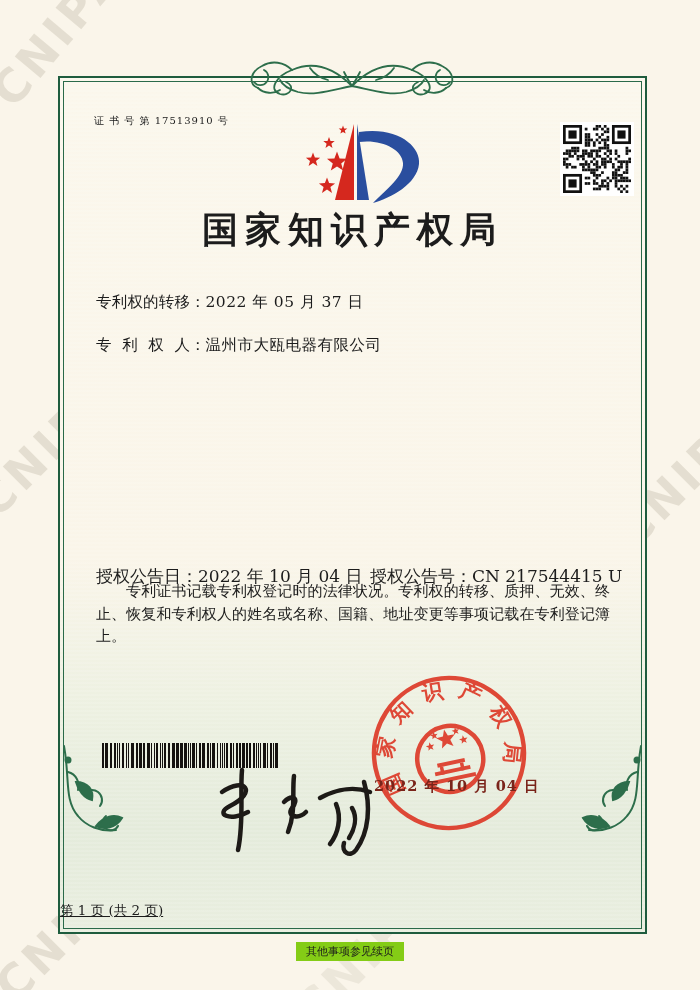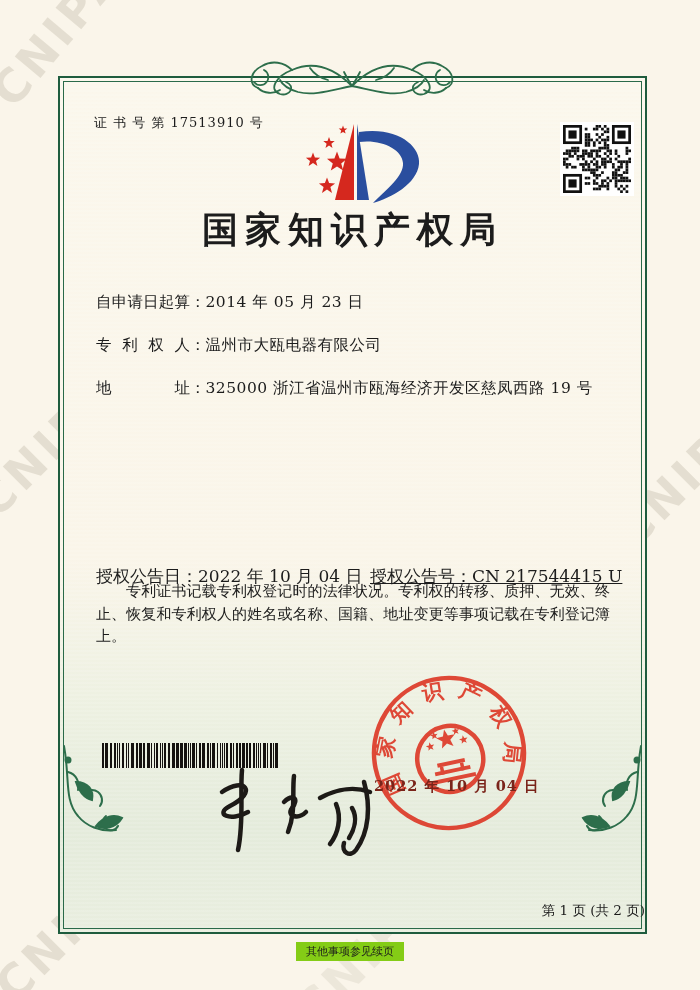--- a/index.html
+++ b/index.html
@@ -12,41 +12,41 @@
   
   .frame{position:absolute;left:58px;top:76px;width:585px;height:854px;z-index:2;
          border:2px solid #1e5c3e;
          background:linear-gradient(180deg,#fbf7ec 0%,#faf5e9 56%,#eef1e2 72%,#e4ebdb 88%,#e9eedf 100%);}
   .frame::after{content:"";position:absolute;inset:3px;border:1px solid #2a6a49;pointer-events:none;}
   .texture{position:absolute;inset:0;z-index:0;opacity:.5;
      background:repeating-linear-gradient(180deg,rgba(255,255,255,.22) 0 2px,rgba(0,0,0,0) 2px 4px);}
   .content{position:absolute;inset:0;z-index:3;}
   .ornament{position:absolute;z-index:4;pointer-events:none;}
   
-  .cert-no{position:absolute;left:34px;top:36px;font-size:13px;letter-spacing:1px;}
+  .cert-no{position:absolute;left:34px;top:36px;font-size:10px;letter-spacing:1px;}
   .logo{position:absolute;left:225px;top:32px;}
   .qr{position:absolute;left:500px;top:44px;width:68px;height:68px;background:#fff;padding:3px;}
   .title{position:absolute;left:0;top:128px;width:100%;text-align:center;
          font-size:36px;font-weight:bold;letter-spacing:7px;}
   .fields{position:absolute;left:36px;top:214px;width:520px;font-size:15.5px;}
   .frow{height:43px;}
   .flabel{display:inline-block;width:94px;text-align:justify;text-align-last:justify;vertical-align:top;}
   .fcolon{display:inline-block;vertical-align:top;}
   .fvalue{display:inline-block;vertical-align:top;letter-spacing:.5px;}
   .grant{position:absolute;left:36px;top:471px;width:540px;font-size:17px;margin-top:16px;}
-  .grant .g2{position:absolute;left:274px;top:0;text-decoration:underline;}
+  .grant .g2{position:absolute;left:274px;top:0;}
   .paras{position:absolute;left:36px;top:502px;width:514px;font-size:15px;line-height:22.5px;
          text-align:justify;}
   .paras p{margin:0;text-indent:2em;}
   .barcode{position:absolute;left:42px;top:665px;width:180px;height:25px;display:flex;align-items:stretch;}
   .barcode span{background:#15120f;height:100%;}
   .signer{position:absolute;left:36px;top:708px;font-size:16.5px;line-height:32px;
           font-family:"DejaVu Sans","Liberation Sans",sans-serif;}
   .signature{position:absolute;left:138px;top:684px;}
-  .page-info{position:absolute;left:0;top:824px;width:100%;text-align:right;font-size:13.5px;}
+  .page-info{position:absolute;left:0;top:824px;width:100%;text-align:left;font-size:13.5px;text-decoration:underline;}
   .seal{position:absolute;left:368px;top:672px;width:162px;height:162px;z-index:5;
         transform:rotate(-12deg);opacity:.92;}
   .seal-date{position:absolute;left:374px;top:777px;z-index:6;font-size:14.5px;
              color:#7a241a;letter-spacing:1px;font-weight:bold;}
   .footer-note{position:absolute;left:0;top:940px;width:100%;text-align:center;z-index:3;}
   .footer-note span{display:inline-block;background:#84cc16;padding:2px 10px;font-size:11px;}
 </style>
 </head>
 <body>
 
@@ -323,27 +323,24 @@
           <rect x="49.6" y="57.04" width="2.48" height="2.48" fill="#111"></rect>
           <rect x="54.56" y="57.04" width="2.48" height="2.48" fill="#111"></rect>
           <rect x="52.08" y="59.519999999999996" width="2.48" height="2.48" fill="#111"></rect>
           <rect x="57.04" y="59.519999999999996" width="2.48" height="2.48" fill="#111"></rect>
         </svg>
 
       <div class="title">国家知识产权局</div>
 
       <div class="fields">
         <div class="frow">
-          <span class="flabel">自申请日起算</span><span class="fcolon">：</span><span class="fvalue">2014 年 05 月 23 日</span>
+          <span class="flabel">专利权的转移</span><span class="fcolon">：</span><span class="fvalue">2022 年 05 月 37 日</span>
         </div>
         <div class="frow">
           <span class="flabel">专利权人</span><span class="fcolon">：</span><span class="fvalue">温州市大瓯电器有限公司</span>
-        </div>
-        <div class="frow">
-          <span class="flabel">地址</span><span class="fcolon">：</span><span class="fvalue">325000 浙江省温州市瓯海经济开发区慈凤西路 19 号</span>
         </div>
       </div>
 
       <div class="grant">
         <span>授权公告日</span><span>：</span><span>2022 年 10 月 04 日</span>
         <span class="g2"><span>授权公告号</span><span>：</span><span>CN 217544415 U</span></span>
       </div>
 
       <div class="paras">
         <p>专利证书记载专利权登记时的法律状况。专利权的转移、质押、无效、终止、恢复和专利权人的姓名或名称、国籍、地址变更等事项记载在专利登记簿上。</p>

